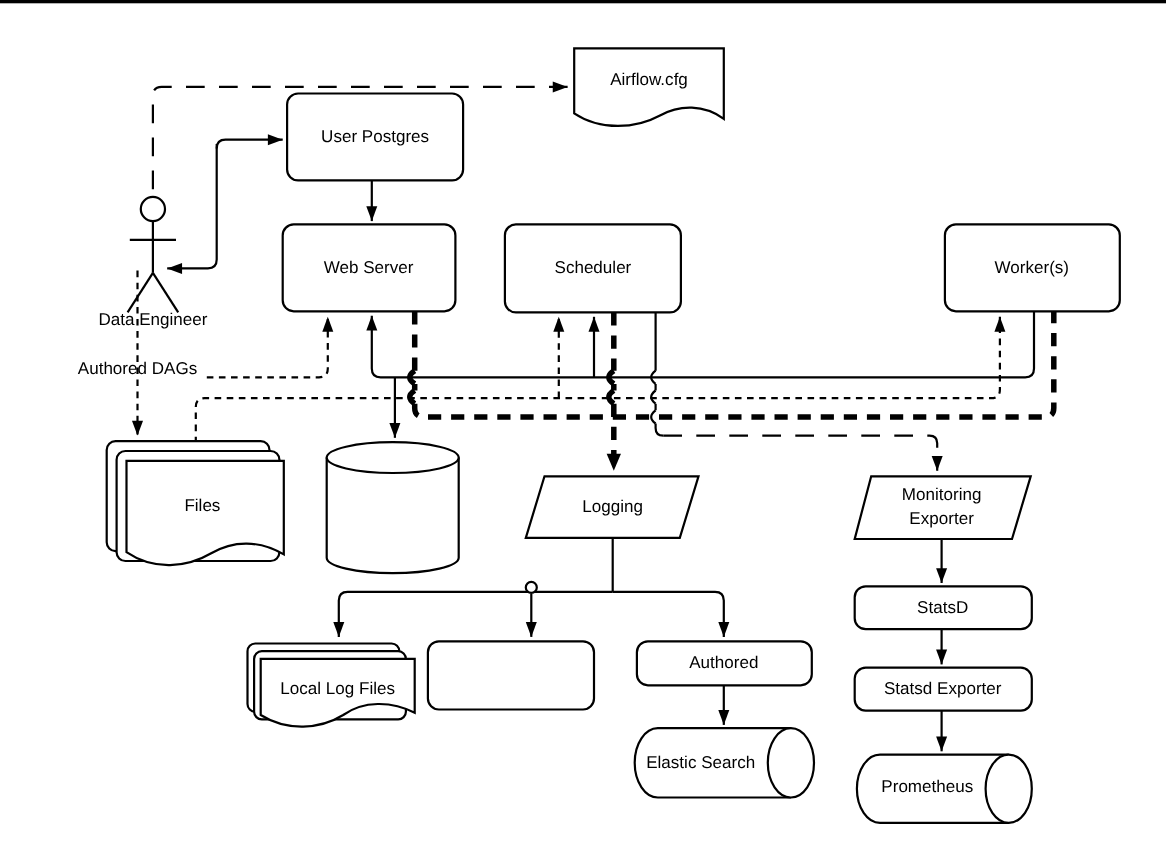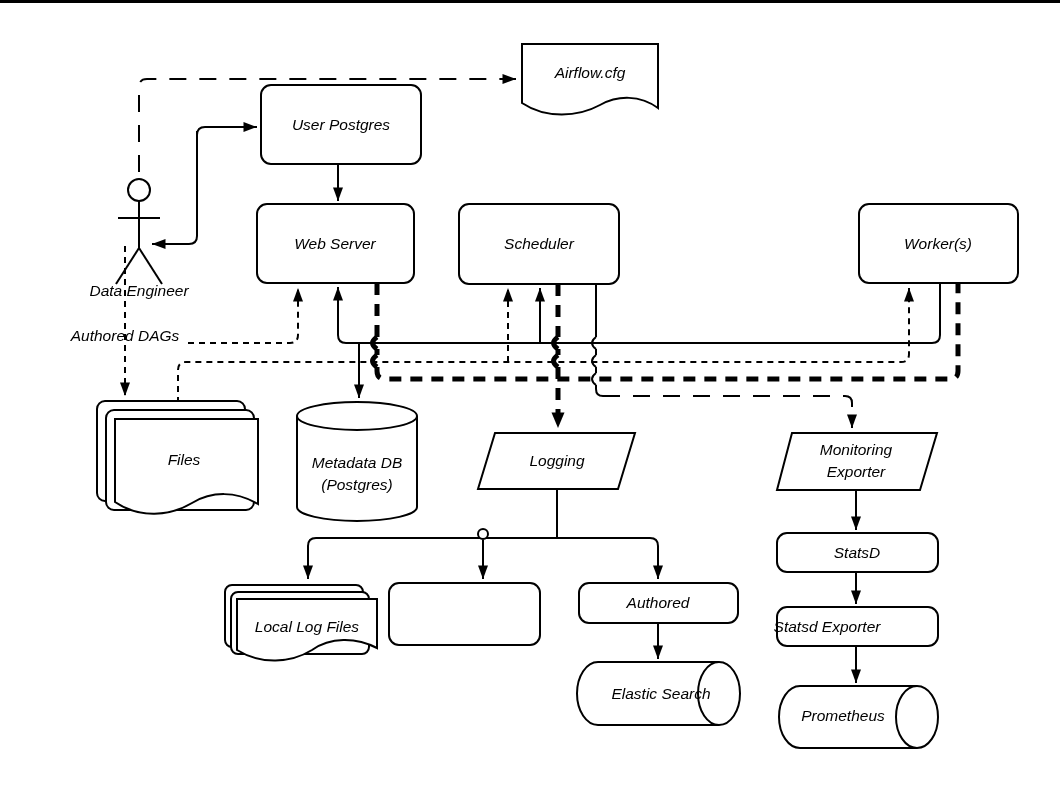--- a/index.html
+++ b/index.html
@@ -1,17 +1,17 @@
 <!DOCTYPE html>
 <html><head>
 <meta charset="utf-8">
 <style>
   html,body{margin:0;padding:0;background:#ffffff;}
   .stage{position:relative;width:1060px;height:788px;background:#ffffff;overflow:hidden;
-         font-family:"Liberation Sans", sans-serif;font-style:italic;}
+         font-family:"Liberation Sans", sans-serif;}
   .topbar{position:absolute;left:0;top:0;width:1060px;height:3px;background:#000;}
   svg{position:absolute;left:0;top:0;}
   .lbl{position:absolute;transform:translate(-50%,-50%);text-align:center;
        white-space:pre-line;font-size:15.5px;line-height:1.4;color:#000;}
 </style>
 </head>
 <body>
 
 <div class="stage">
   <div class="topbar"></div>
@@ -134,24 +134,22 @@
   </svg>
 
   <div class="lbl" style="left:590px;top:73px">Airflow.cfg</div>
   <div class="lbl" style="left:341px;top:125px">User Postgres</div>
   <div class="lbl" style="left:335px;top:244px">Web Server</div>
   <div class="lbl" style="left:539px;top:244px">Scheduler</div>
   <div class="lbl" style="left:938px;top:244px">Worker(s)</div>
   <div class="lbl" style="left:139px;top:291px">Data Engineer</div>
   <div class="lbl" style="left:125px;top:336px">Authored DAGs</div>
   <div class="lbl" style="left:184px;top:460px">Files</div>
-  <div class="lbl" style="left:357px;top:474px">Metadata DB
-(Postgres)</div>
   <div class="lbl" style="left:557px;top:461px">Logging</div>
   <div class="lbl" style="left:856px;top:461px">Monitoring
 Exporter</div>
   <div class="lbl" style="left:307px;top:627px">Local Log Files</div>
   <div class="lbl" style="left:658px;top:603px">Authored</div>
-  <div class="lbl" style="left:661px;top:694px">Elastic Search</div>
+  <div class="lbl" style="left:637px;top:694px">Elastic Search</div>
   <div class="lbl" style="left:857px;top:553px">StatsD</div>
-  <div class="lbl" style="left:827px;top:627px">Statsd Exporter</div>
+  <div class="lbl" style="left:857px;top:627px">Statsd Exporter</div>
   <div class="lbl" style="left:843px;top:716px">Prometheus</div>
 </div>
 
 </body></html>

